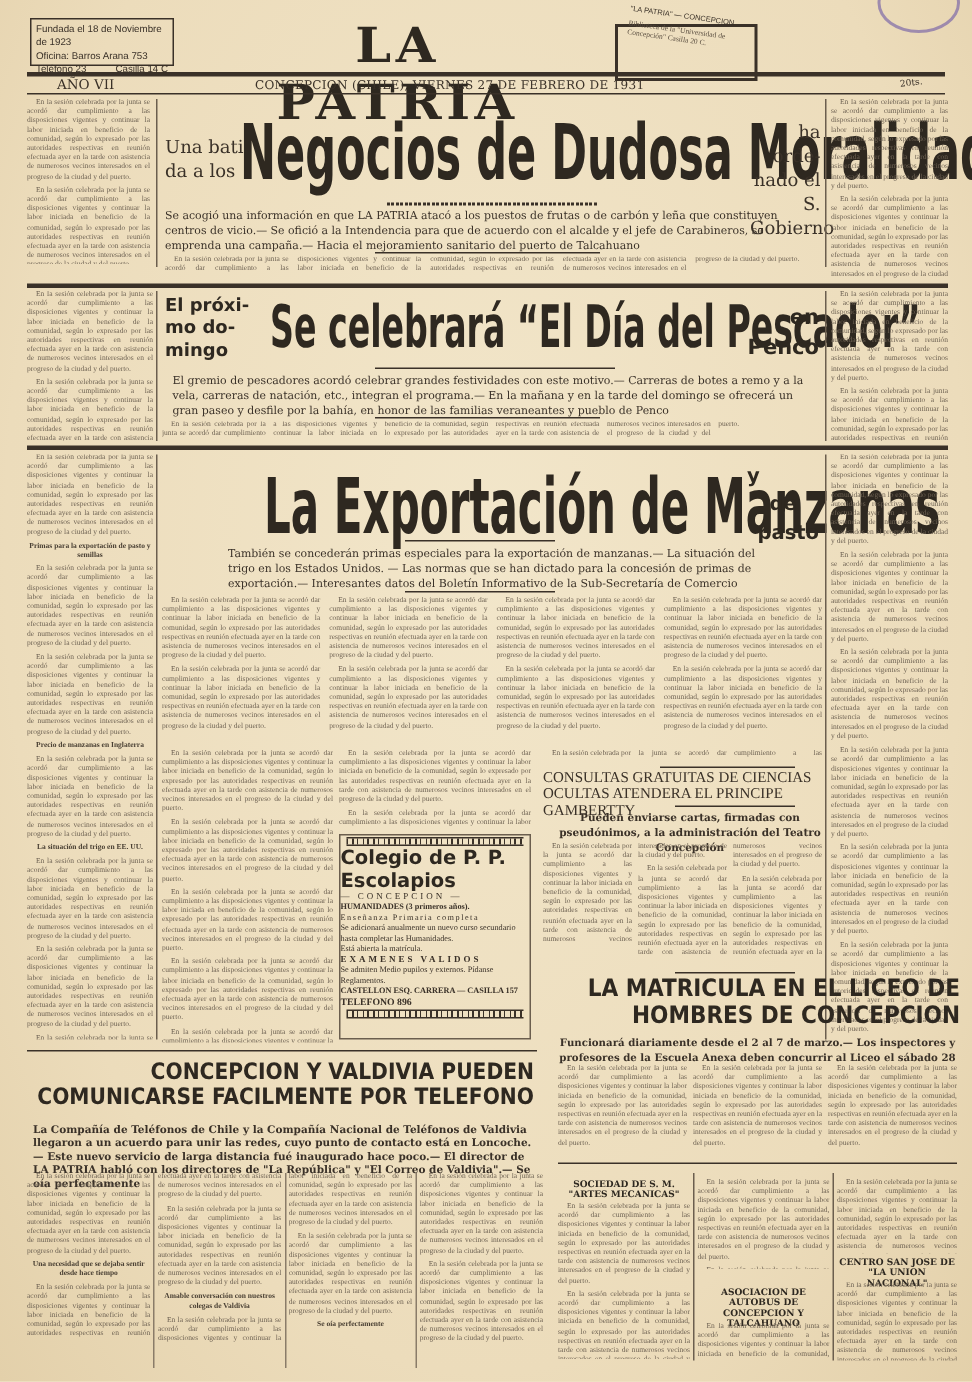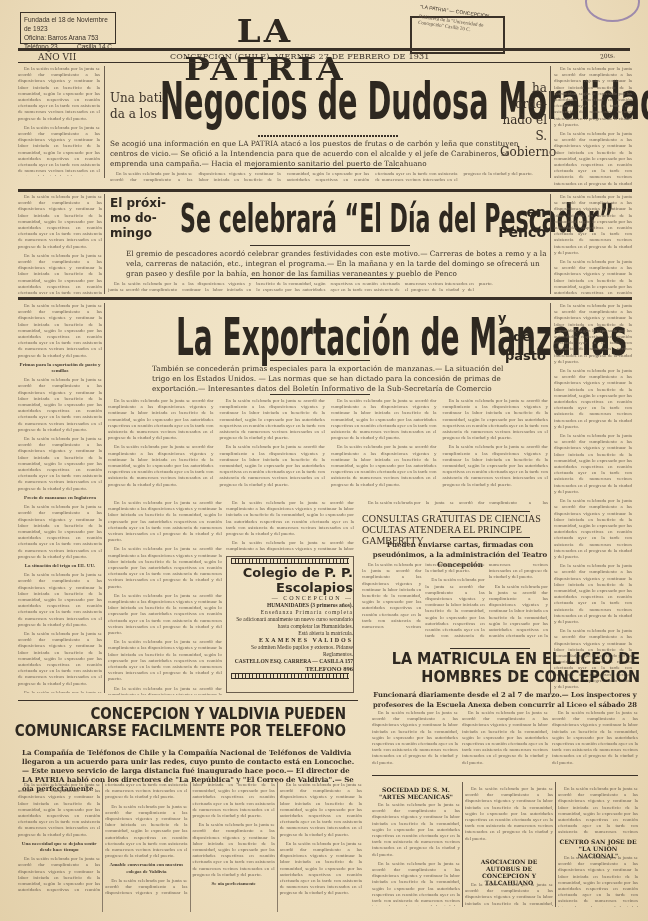--- a/index.html
+++ b/index.html
@@ -79,21 +79,21 @@
   .col {
     position: absolute; overflow: hidden;
     font-family: "Liberation Serif", serif; font-size: 5px; line-height: 6.2px;
     color: #6e6253; text-align: justify;
   }
   .col p { margin-bottom: 3px; text-indent: 6px; }
   .col .sub { text-align: center; font-weight: bold; text-indent: 0; color: #4a4034; margin: 3px 0; }
 
   .ad-box {
     left: 226px; top: 556px; width: 128px; height: 137px;
-    border: 1px solid #6b5e4e; text-align: right;
+    border: 1px solid #6b5e4e; text-align: left;
   }
   .greek-border {
     height: 6px; margin: 1px 4px;
     background: repeating-linear-gradient(90deg, #3a3128 0 1px, transparent 1px 4px, #3a3128 4px 5px, transparent 5px 7px);
     border-top: 1px solid #3a3128; border-bottom: 1px solid #3a3128;
   }
   .ad-title { font-family: "DejaVu Sans", sans-serif; font-weight: bold; font-size: 13px; line-height: 15px; color: #2e2820; }
   .ad-small { font-family: "Liberation Serif", serif; font-size: 5.5px; line-height: 7px; color: #3a3128; }
   .ad-spaced { letter-spacing: 2px; font-size: 6px; }
 
@@ -171,21 +171,21 @@
     <div>El próxi-</div>
     <div>mo do-</div>
     <div>mingo</div>
   </div>
   <div class="abs hl-condensed" style="left:180px; top:196px; font-size:30px; transform:scale(0.82,1.3);">Se celebrará “El Día del Pescador”</div>
   <div class="abs side-kicker-bold" style="left:498px; top:202px; text-align:right; width:48px; font-size:14px; line-height:20px;">
     <div>en</div>
     <div>Penco</div>
   </div>
   <div class="rule thin" style="left:250px; top:245px; width:160px;"></div>
-  <div class="abs deck" style="left:126px; top:249px; width:430px;">El gremio de pescadores acordó celebrar grandes festividades con este motivo.— Carreras de botes a remo y a la vela, carreras de natación, etc., integran el programa.— En la mañana y en la tarde del domingo se ofrecerá un gran paseo y desfile por la bahía, en honor de las familias veraneantes y pueblo de Penco</div>
+  <div class="abs deck" style="left:115px; top:249px; width:430px;">El gremio de pescadores acordó celebrar grandes festividades con este motivo.— Carreras de botes a remo y a la vela, carreras de natación, etc., integran el programa.— En la mañana y en la tarde del domingo se ofrecerá un gran paseo y desfile por la bahía, en honor de las familias veraneantes y pueblo de Penco</div>
   <div class="rule thin" style="left:250px; top:278px; width:150px;"></div>
   <div class="col" style="left:108px; top:281px; width:440px; height:14px; column-count:6; column-gap:5px;">
     <p>En la sesión celebrada por la junta se acordó dar cumplimiento a las disposiciones vigentes y continuar la labor iniciada en beneficio de la comunidad, según lo expresado por las autoridades respectivas en reunión efectuada ayer en la tarde con asistencia de numerosos vecinos interesados en el progreso de la ciudad y del puerto.</p>
   </div>
   <div class="vrule" style="left:550px; top:194px; height:100px;"></div>
   <div class="col" style="left:554px; top:194px; width:78px; height:100px;">
     <p>En la sesión celebrada por la junta se acordó dar cumplimiento a las disposiciones vigentes y continuar la labor iniciada en beneficio de la comunidad, según lo expresado por las autoridades respectivas en reunión efectuada ayer en la tarde con asistencia de numerosos vecinos interesados en el progreso de la ciudad y del puerto.</p>
       <p>En la sesión celebrada por la junta se acordó dar cumplimiento a las disposiciones vigentes y continuar la labor iniciada en beneficio de la comunidad, según lo expresado por las autoridades respectivas en reunión efectuada ayer en la tarde con asistencia de numerosos vecinos interesados en el progreso de la ciudad y del puerto.</p>
   </div>
 
@@ -281,21 +281,21 @@
   <div class="rule thin" style="left:450px; top:648px; width:80px;"></div>
   <div class="abs big-serif-head" style="left:360px; top:650px; width:280px; font-size:16px;">LA MATRICULA EN EL LICEO DE HOMBRES DE CONCEPCION</div>
   <div class="abs deck" style="left:372px; top:690px; width:266px; text-align:center; font-weight:bold; font-size:6.8px;">Funcionará diariamente desde el 2 al 7 de marzo.— Los inspectores y profesores de la Escuela Anexa deben concurrir al Liceo el sábado 28</div>
   <div class="col" style="left:372px; top:710px; width:266px; height:56px; column-count:3; column-gap:4px;">
     <p>En la sesión celebrada por la junta se acordó dar cumplimiento a las disposiciones vigentes y continuar la labor iniciada en beneficio de la comunidad, según lo expresado por las autoridades respectivas en reunión efectuada ayer en la tarde con asistencia de numerosos vecinos interesados en el progreso de la ciudad y del puerto.</p>
       <p>En la sesión celebrada por la junta se acordó dar cumplimiento a las disposiciones vigentes y continuar la labor iniciada en beneficio de la comunidad, según lo expresado por las autoridades respectivas en reunión efectuada ayer en la tarde con asistencia de numerosos vecinos interesados en el progreso de la ciudad y del puerto.</p>
       <p>En la sesión celebrada por la junta se acordó dar cumplimiento a las disposiciones vigentes y continuar la labor iniciada en beneficio de la comunidad, según lo expresado por las autoridades respectivas en reunión efectuada ayer en la tarde con asistencia de numerosos vecinos interesados en el progreso de la ciudad y del puerto.</p>
   </div>
 
   <div class="rule thin" style="left:18px; top:700px; width:340px;"></div>
-  <div class="abs big-serif-head" style="left:2px; top:706px; width:344px; font-size:15px; line-height:17px;">CONCEPCION Y VALDIVIA PUEDEN COMUNICARSE FACILMENTE POR TELEFONO</div>
+  <div class="abs big-serif-head" style="left:12px; top:706px; width:344px; font-size:15px; line-height:17px;">CONCEPCION Y VALDIVIA PUEDEN COMUNICARSE FACILMENTE POR TELEFONO</div>
   <div class="abs deck" style="left:22px; top:748px; width:340px; font-weight:bold; font-size:7px; line-height:9px;">La Compañía de Teléfonos de Chile y la Compañía Nacional de Teléfonos de Valdivia llegaron a un acuerdo para unir las redes, cuyo punto de contacto está en Loncoche. — Este nuevo servicio de larga distancia fué inaugurado hace poco.— El director de LA PATRIA habló con los directores de "La República" y "El Correo de Valdivia".— Se oía perfectamente</div>
   <div class="col" style="left:18px; top:782px; width:344px; height:130px; column-count:4; column-gap:5px; column-rule:1px solid #8a7c69;">
     <p>En la sesión celebrada por la junta se acordó dar cumplimiento a las disposiciones vigentes y continuar la labor iniciada en beneficio de la comunidad, según lo expresado por las autoridades respectivas en reunión efectuada ayer en la tarde con asistencia de numerosos vecinos interesados en el progreso de la ciudad y del puerto.</p>
     <div class="sub">Una necesidad que se dejaba sentir desde hace tiempo</div>
     <p>En la sesión celebrada por la junta se acordó dar cumplimiento a las disposiciones vigentes y continuar la labor iniciada en beneficio de la comunidad, según lo expresado por las autoridades respectivas en reunión efectuada ayer en la tarde con asistencia de numerosos vecinos interesados en el progreso de la ciudad y del puerto.</p>
       <p>En la sesión celebrada por la junta se acordó dar cumplimiento a las disposiciones vigentes y continuar la labor iniciada en beneficio de la comunidad, según lo expresado por las autoridades respectivas en reunión efectuada ayer en la tarde con asistencia de numerosos vecinos interesados en el progreso de la ciudad y del puerto.</p>
     <div class="sub">Amable conversación con nuestros colegas de Valdivia</div>
     <p>En la sesión celebrada por la junta se acordó dar cumplimiento a las disposiciones vigentes y continuar la labor iniciada en beneficio de la comunidad, según lo expresado por las autoridades respectivas en reunión efectuada ayer en la tarde con asistencia de numerosos vecinos interesados en el progreso de la ciudad y del puerto.</p>
       <p>En la sesión celebrada por la junta se acordó dar cumplimiento a las disposiciones vigentes y continuar la labor iniciada en beneficio de la comunidad, según lo expresado por las autoridades respectivas en reunión efectuada ayer en la tarde con asistencia de numerosos vecinos interesados en el progreso de la ciudad y del puerto.</p>
     <div class="sub">Se oía perfectamente</div>

